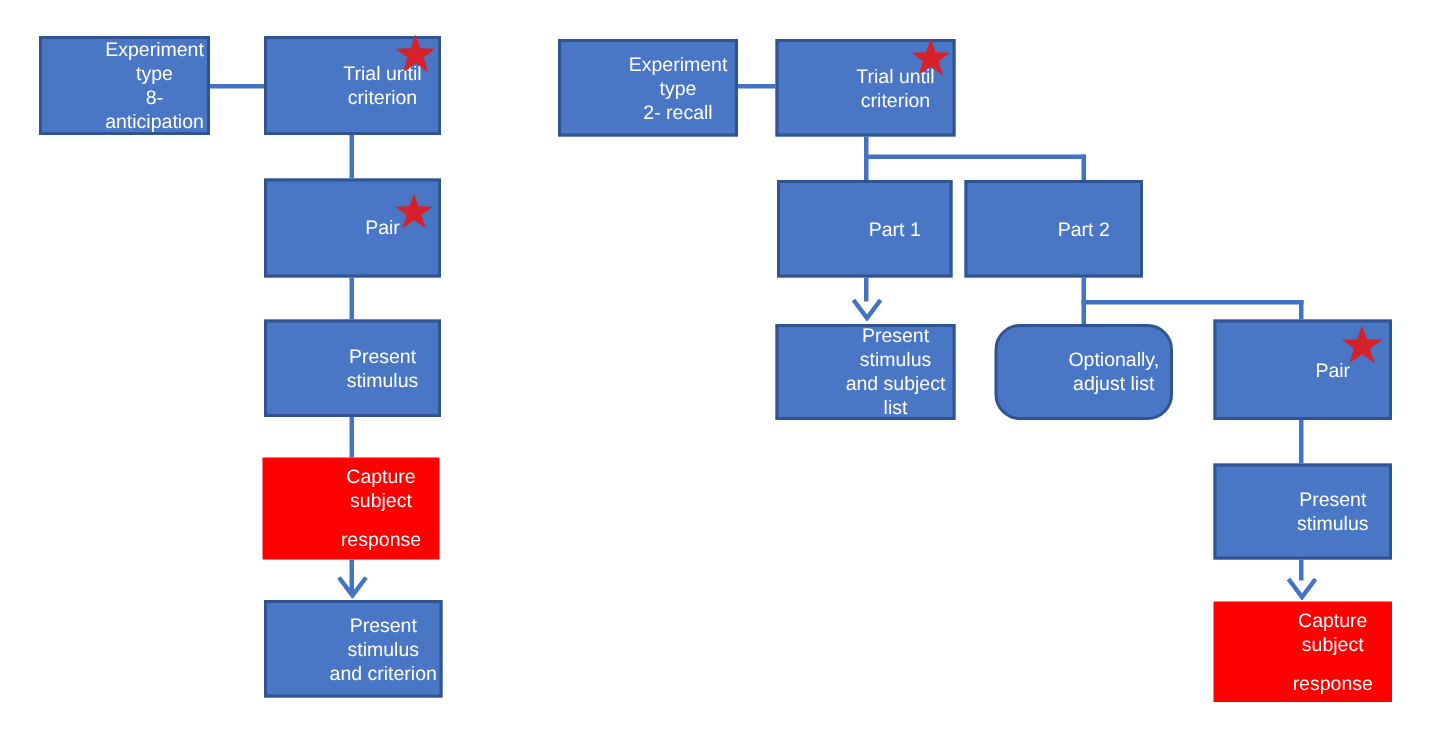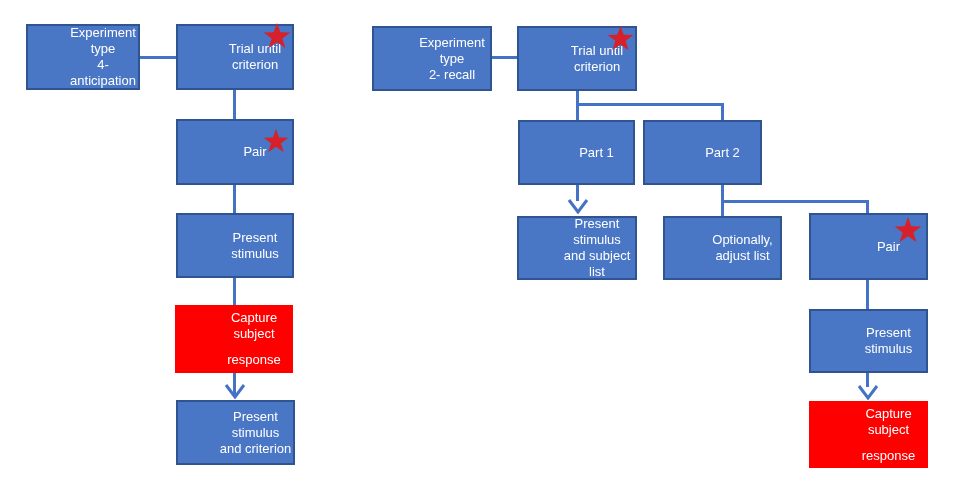--- a/index.html
+++ b/index.html
@@ -41,21 +41,21 @@
   }
   .ah{position:absolute;}
 </style>
 </head>
 <body>
 
 <div id="canvas">
 
   <div class="node blue" style="left:26px;top:24px;width:114px;height:66px;">
     <span>Experiment type</span>
-    <span>4- anticipation</span>
+    <span>8- anticipation</span>
   </div>
 
   <div class="node blue" style="left:176px;top:24px;width:118px;height:66px;">
     <span>Trial until</span>
     <span>criterion</span>
   </div>
   <div class="star" style="left:263px;top:23px;width:28px;height:27px;"></div>
 
   <div class="node blue" style="left:176px;top:119px;width:118px;height:66px;">
     <span>Pair</span>
@@ -102,21 +102,21 @@
 
   <div class="node blue" style="left:643px;top:120px;width:119px;height:65px;">
     <span>Part 2</span>
   </div>
 
   <div class="node blue" style="left:517px;top:216px;width:120px;height:64px;">
     <span>Present stimulus</span>
     <span>and subject list</span>
   </div>
 
-  <div class="node blue" style="left:663px;top:216px;width:119px;height:64px;">
+  <div class="node blue" style="left:663px;top:216px;width:119px;height:64px;border-radius:17px;">
     <span>Optionally,</span>
     <span>adjust list</span>
   </div>
 
   <div class="node blue" style="left:809px;top:213px;width:119px;height:67px;">
     <span>Pair</span>
   </div>
   <div class="star" style="left:894px;top:217px;width:28px;height:27px;"></div>
 
   <div class="node blue" style="left:809px;top:309px;width:119px;height:64px;">

